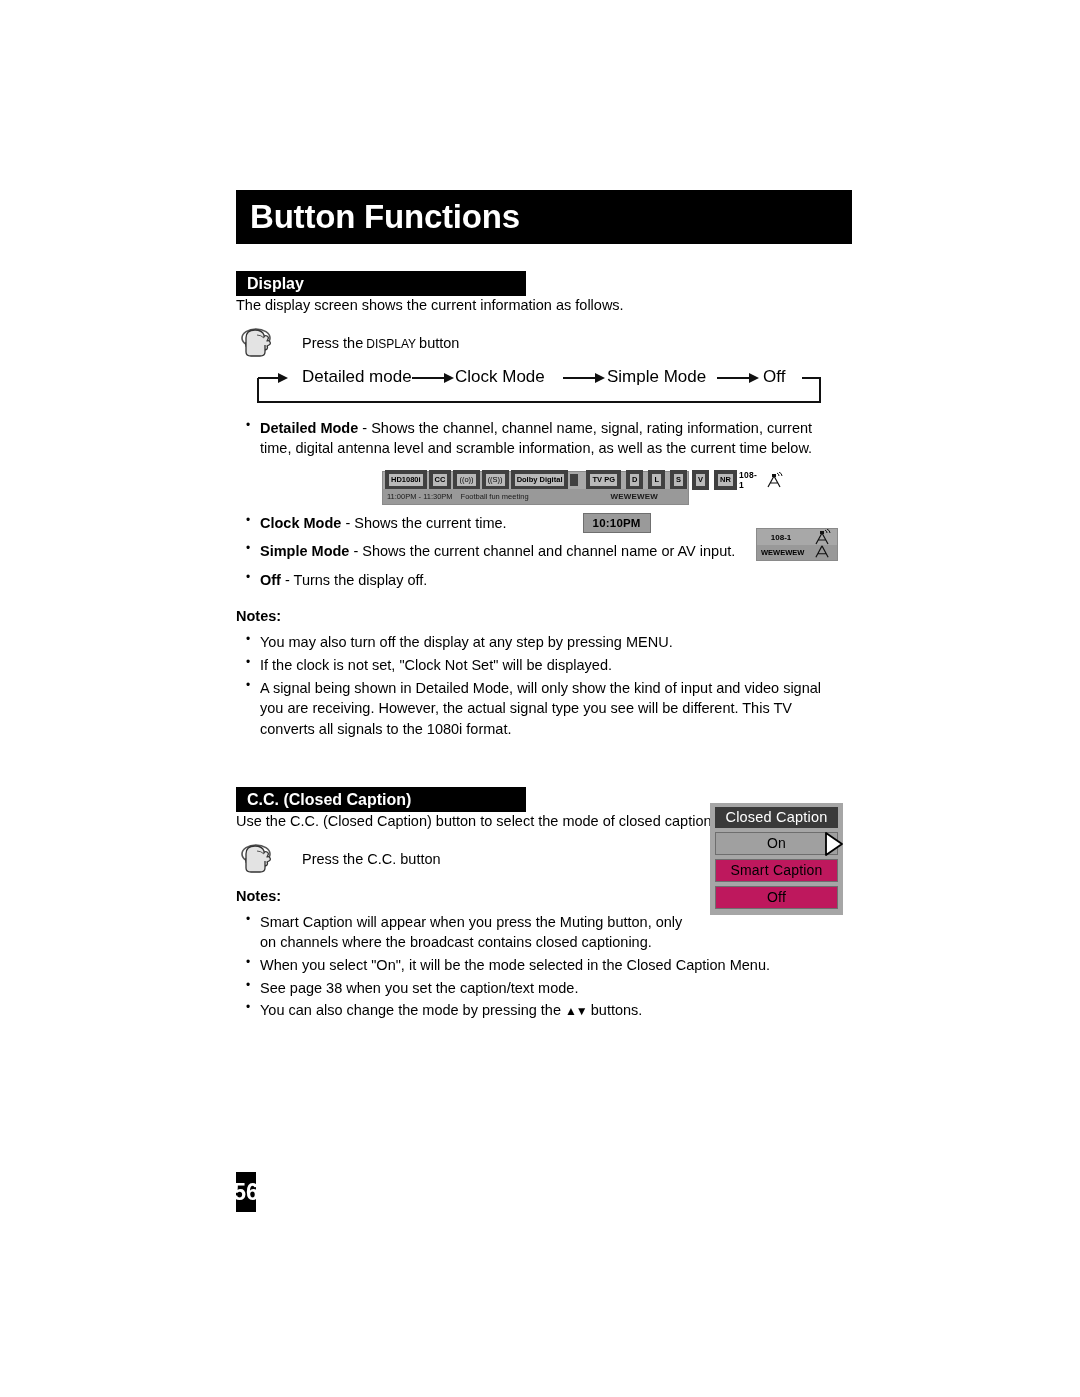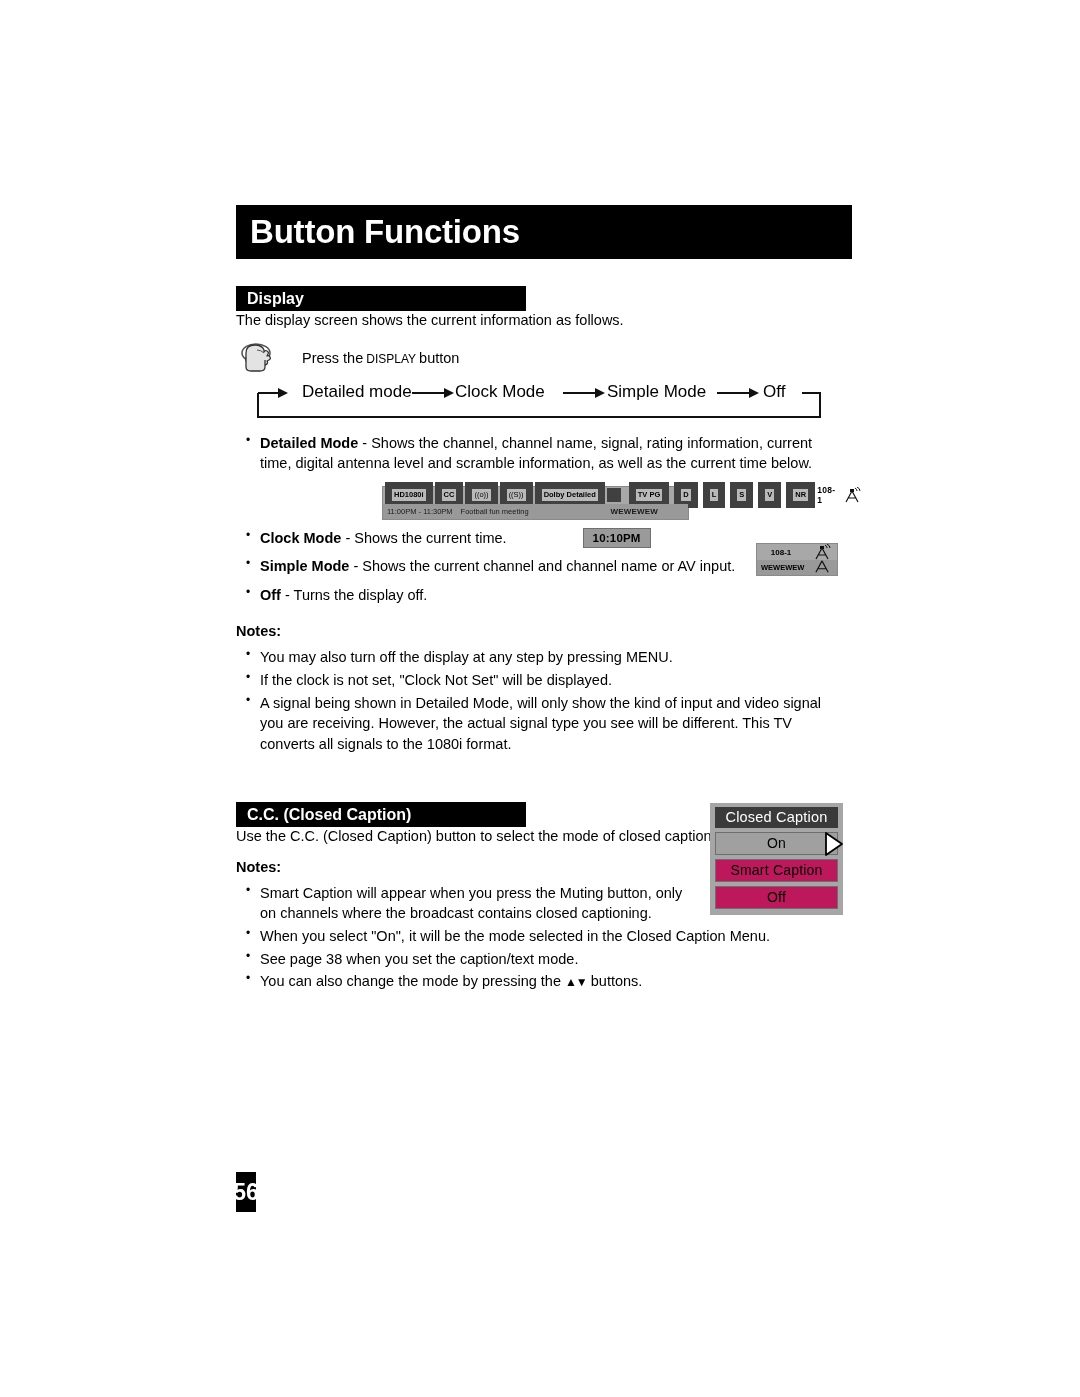--- a/index.html
+++ b/index.html
@@ -10,21 +10,21 @@
   body {
     width: 1080px; height: 1397px;
     font-family: "Liberation Sans", sans-serif;
     color: #000;
     position: relative;
     overflow: hidden;
   }
   .page {
     position: absolute;
     left: 236px;
-    top: 15px;
+    top: 0;
     width: 616px;
   }
 
   
   .title-bar {
     margin-top: 190px;
     background: #000;
     color: #fff;
     height: 54px;
     display: flex;
@@ -134,21 +134,21 @@
     align-items: center;
     height: 15px;
     padding: 0 4px;
     background: #999999;
     font-size: 7.5px;
     color: #1a1a1a;
     position: relative;
   }
   .chip {
     background: #b9b9b9;
-    border: 7px solid #404040;
+    border: 4px solid #404040;
     font-size: 7.5px;
     line-height: 1;
     padding: 2px 2px;
     color: #000;
     font-weight: bold;
     white-space: nowrap;
   }
   .chip.plain { font-weight: normal; }
   .chip.blank { width: 18px; height: 12px; padding: 0; }
   .chip-group { display: flex; gap: 5px; }
@@ -311,21 +311,21 @@
       <b>Detailed Mode</b><span> - Shows the channel, channel name, signal, rating information, current time, digital antenna level and scramble information, as well as the current time below.</span>
     </li>
   </ul>
 
   <div class="osd-detail">
     <div class="osd-row1">
       <span class="chip">HD1080i</span>
       <span class="chip">CC</span>
       <span class="chip plain">((o))</span>
       <span class="chip plain">((S))</span>
-      <span class="chip">Dolby Detailed</span>
+      <span class="chip">Dolby Digital</span>
       <span class="chip blank"></span>
       <span class="chip-group osd-prog">
         <span class="chip">TV PG</span>
         <span class="chip">D</span>
         <span class="chip">L</span>
         <span class="chip">S</span>
         <span class="chip">V</span>
         <span class="chip">NR</span>
       </span>
       <span class="osd-chan">108-1</span>
@@ -366,20 +366,32 @@
   <ul class="bul notes">
     <li>You may also turn off the display at any step by pressing MENU.</li>
     <li>If the clock is not set, "Clock Not Set" will be displayed.</li>
     <li>A signal being shown in Detailed Mode, will only show the kind of input and video signal you are receiving.  However, the actual signal type you see will be different.  This TV converts all signals to the 1080i format.</li>
   </ul>
 
   <div class="section-head sec-cc">C.C. (Closed Caption)</div>
 
   <div class="body-text">Use the C.C. (Closed Caption) button to select the mode of closed caption.</div>
 
+  <div class="press-row">
+    <span class="hand-icon">
+      <svg viewBox="0 0 42 34" width="42" height="34">
+        <ellipse cx="20" cy="12" rx="14" ry="9" fill="none" stroke="#555" stroke-width="1.6"></ellipse>
+        <path d="M10 12 q0 -8 9 -8 q7 0 9 5 l0 2 q1 -2 3 -1 q2 1 1 3 l-1 2 q2 -1 3 1 q1 2 -1 3 l-2 1
+                 q1 1 0 3 q-1 1 -3 1 l-9 0 q-6 0 -9 -4 z" fill="#e3e3e3" stroke="#333" stroke-width="1.3" stroke-linejoin="round"></path>
+        <path d="M10 16 l0 10 q0 4 5 4 l9 0 q5 0 5 -4 l0 -7" fill="#e3e3e3" stroke="#333" stroke-width="1.3"></path>
+        <path d="M21 9 q4 0 7 3" fill="none" stroke="#555" stroke-width="1"></path>
+      </svg>
+    </span>
+    <span class="press-label">Press the C.C. button</span>
+  </div>
 
   <div class="notes-title" style="margin-top:12px;">Notes:</div>
   <ul class="bul notes">
     <li style="max-width:455px">Smart Caption will appear when you press the Muting button, only on channels where the broadcast contains closed captioning.</li>
     <li>When you select "On", it will be the mode selected in the Closed Caption Menu.</li>
     <li>See page 38 when you set the caption/text mode.</li>
     <li>
       <span>You can also change the mode by pressing the</span>
       <span class="updown">▲▼</span>
       <span>buttons.</span>

